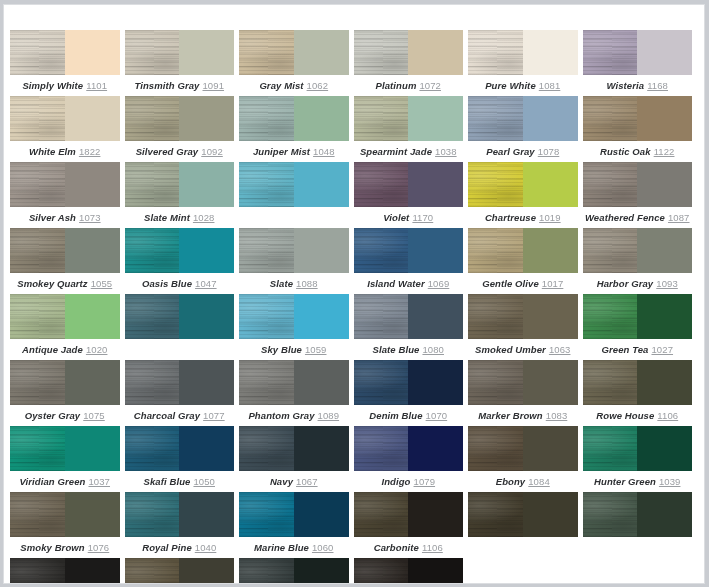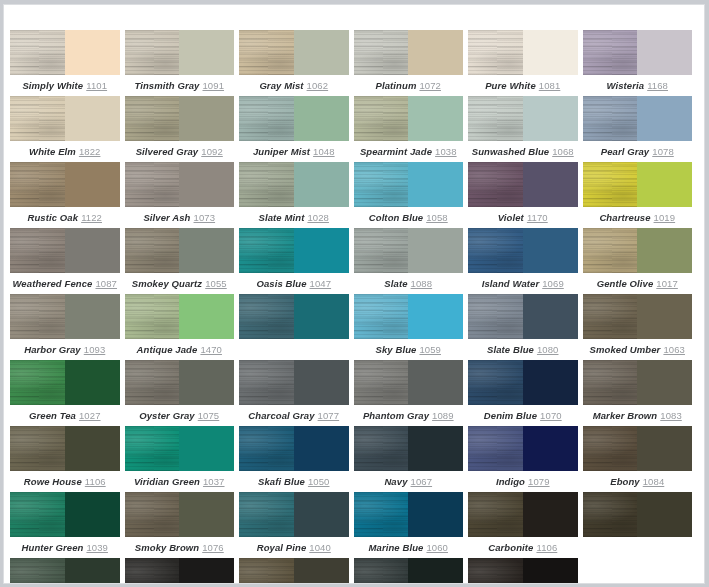--- a/index.html
+++ b/index.html
@@ -187,27 +187,20 @@
       </div>
       <div class="cell">
         <div class="swatch">
           <div class="half wood" style="background: rgb(180, 183, 154);"></div>
           <div class="half solid" style="background: rgb(159, 192, 174);"></div>
         </div>
         <div class="label"><span class="nm">Spearmint Jade</span><span class="num">1038</span></div>
       </div>
       <div class="cell">
         <div class="swatch">
-          <div class="half wood" style="background: rgb(195, 203, 197);"></div>
-          <div class="half solid" style="background: rgb(183, 201, 199);"></div>
-        </div>
-        <div class="label"><span class="nm">Sunwashed Blue</span><span class="num">1068</span></div>
-      </div>
-      <div class="cell">
-        <div class="swatch">
           <div class="half wood" style="background: rgb(143, 160, 180);"></div>
           <div class="half solid" style="background: rgb(139, 167, 191);"></div>
         </div>
         <div class="label"><span class="nm">Pearl Gray</span><span class="num">1078</span></div>
       </div>
       <div class="cell">
         <div class="swatch">
           <div class="half wood" style="background: rgb(156, 138, 110);"></div>
           <div class="half solid" style="background: rgb(147, 126, 97);"></div>
         </div>
@@ -225,21 +218,20 @@
           <div class="half wood" style="background: rgb(159, 168, 148);"></div>
           <div class="half solid" style="background: rgb(139, 177, 166);"></div>
         </div>
         <div class="label"><span class="nm">Slate Mint</span><span class="num">1028</span></div>
       </div>
       <div class="cell">
         <div class="swatch">
           <div class="half wood" style="background: rgb(97, 180, 198);"></div>
           <div class="half solid" style="background: rgb(85, 177, 201);"></div>
         </div>
-        <div class="label"><span class="nm">Colton Blue</span><span class="num">1058</span></div>
       </div>
       <div class="cell">
         <div class="swatch">
           <div class="half wood" style="background: rgb(108, 84, 102);"></div>
           <div class="half solid" style="background: rgb(88, 82, 106);"></div>
         </div>
         <div class="label"><span class="nm">Violet</span><span class="num">1170</span></div>
       </div>
       <div class="cell">
         <div class="swatch">
@@ -295,21 +287,21 @@
           <div class="half wood" style="background: rgb(148, 140, 126);"></div>
           <div class="half solid" style="background: rgb(125, 129, 116);"></div>
         </div>
         <div class="label"><span class="nm">Harbor Gray</span><span class="num">1093</span></div>
       </div>
       <div class="cell">
         <div class="swatch">
           <div class="half wood" style="background: rgb(168, 184, 144);"></div>
           <div class="half solid" style="background: rgb(133, 196, 122);"></div>
         </div>
-        <div class="label"><span class="nm">Antique Jade</span><span class="num">1470</span></div>
+        <div class="label"><span class="nm">Antique Jade</span><span class="num">1020</span></div>
       </div>
       <div class="cell">
         <div class="swatch">
           <div class="half wood" style="background: rgb(63, 104, 116);"></div>
           <div class="half solid" style="background: rgb(26, 108, 117);"></div>
         </div>
       </div>
       <div class="cell">
         <div class="swatch">
           <div class="half wood" style="background: rgb(99, 180, 205);"></div>

